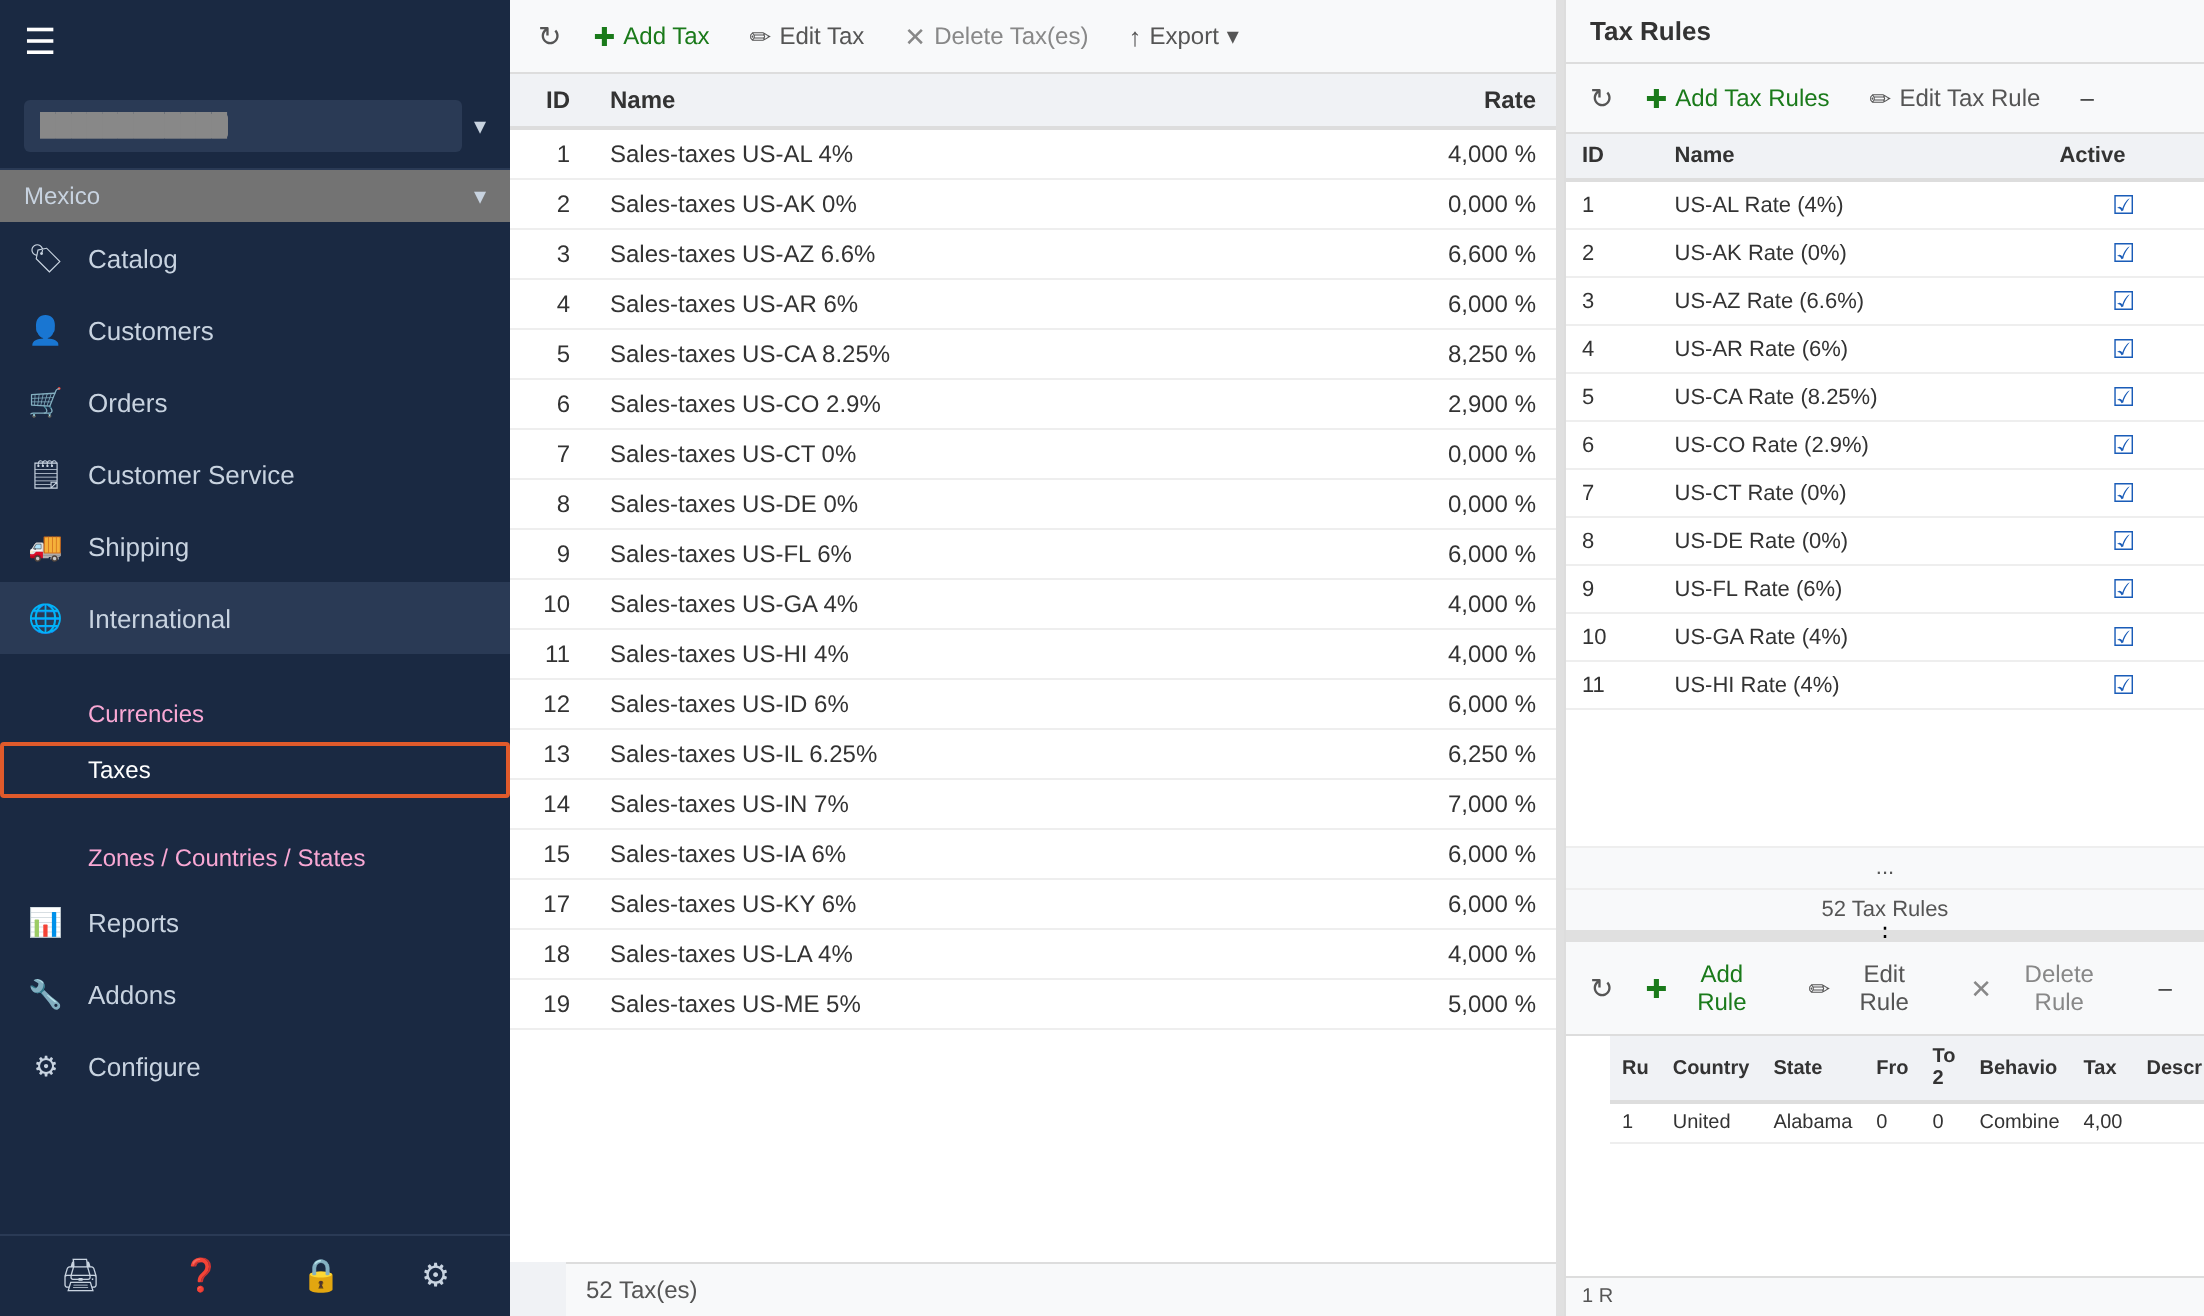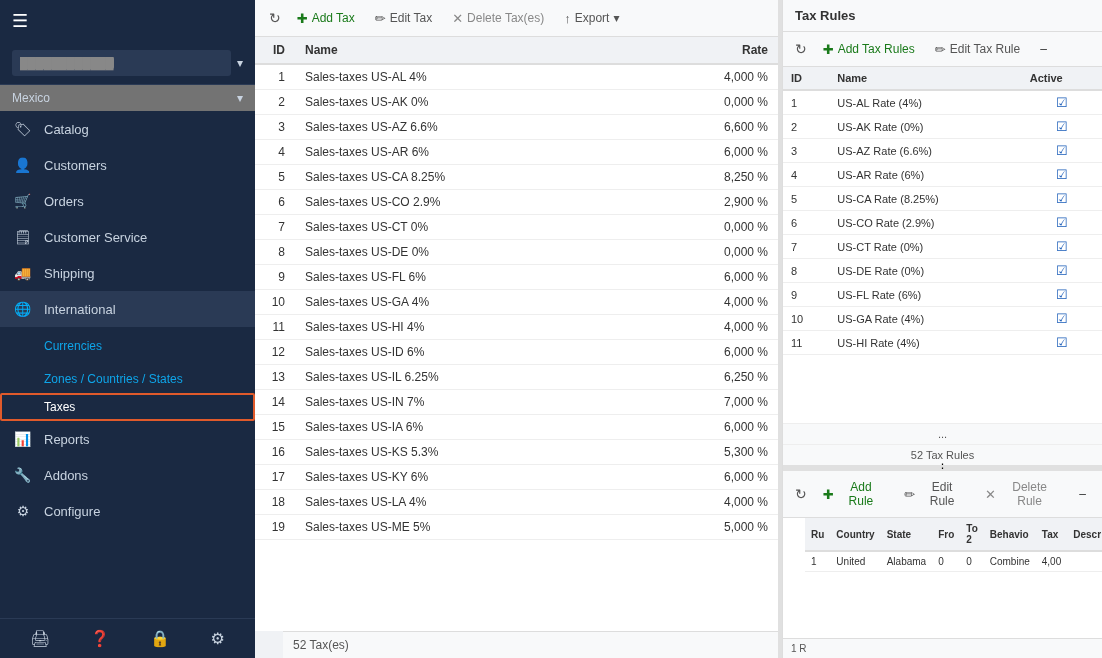--- a/index.html
+++ b/index.html
@@ -55,23 +55,23 @@
       display: flex;
       align-items: center;
       padding: 10px 12px;
       cursor: pointer;
       color: #c8d3e0;
       font-size: 13px;
     }
     .nav-item .nav-icon { width: 22px; margin-right: 10px; display: flex; align-items: center; justify-content: center; font-size: 14px; }
     .nav-item.active { background: #2a3a55; }
     .nav-sub-item {
-      padding: 12px 12px 7px 44px;
+      padding: 23px 12px 7px 44px;
       cursor: pointer;
-      color: #0ea5e9;
+      color: #f9a8d4;
       font-size: 12px;
     }
     .nav-sub-item.active-sub {
       background: #1a2942;
       border: 2px solid #e05a2b;
       border-radius: 2px;
       padding: 5px 10px 5px 42px;
       color: #fff;
     }
     .sidebar-footer {
@@ -303,25 +303,25 @@
     </div>
 
     <div class="nav-item active">
       <span class="nav-icon">🌐</span>
       <span>International</span>
     </div>
 
     <div class="nav-sub-item">
       <span>Currencies</span>
     </div>
+    <div class="nav-sub-item active-sub">
+      <span>Taxes</span>
+    </div>
     <div class="nav-sub-item">
       <span>Zones / Countries / States</span>
-    </div>
-    <div class="nav-sub-item active-sub">
-      <span>Taxes</span>
     </div>
 
     <div class="nav-item">
       <span class="nav-icon">📊</span>
       <span>Reports</span>
     </div>
 
     <div class="nav-item">
       <span class="nav-icon">🔧</span>
       <span>Addons</span>
@@ -440,25 +440,20 @@
   </tr>
           <tr>
     <td class="col-id">14</td>
     <td class="col-name">Sales-taxes US-IN 7%</td>
     <td class="col-rate">7,000 %</td>
   </tr>
           <tr>
     <td class="col-id">15</td>
     <td class="col-name">Sales-taxes US-IA 6%</td>
     <td class="col-rate">6,000 %</td>
-  </tr>
-          <tr>
-    <td class="col-id">16</td>
-    <td class="col-name">Sales-taxes US-KS 5.3%</td>
-    <td class="col-rate">5,300 %</td>
   </tr>
           <tr>
     <td class="col-id">17</td>
     <td class="col-name">Sales-taxes US-KY 6%</td>
     <td class="col-rate">6,000 %</td>
   </tr>
           <tr>
     <td class="col-id">18</td>
     <td class="col-name">Sales-taxes US-LA 4%</td>
     <td class="col-rate">4,000 %</td>

